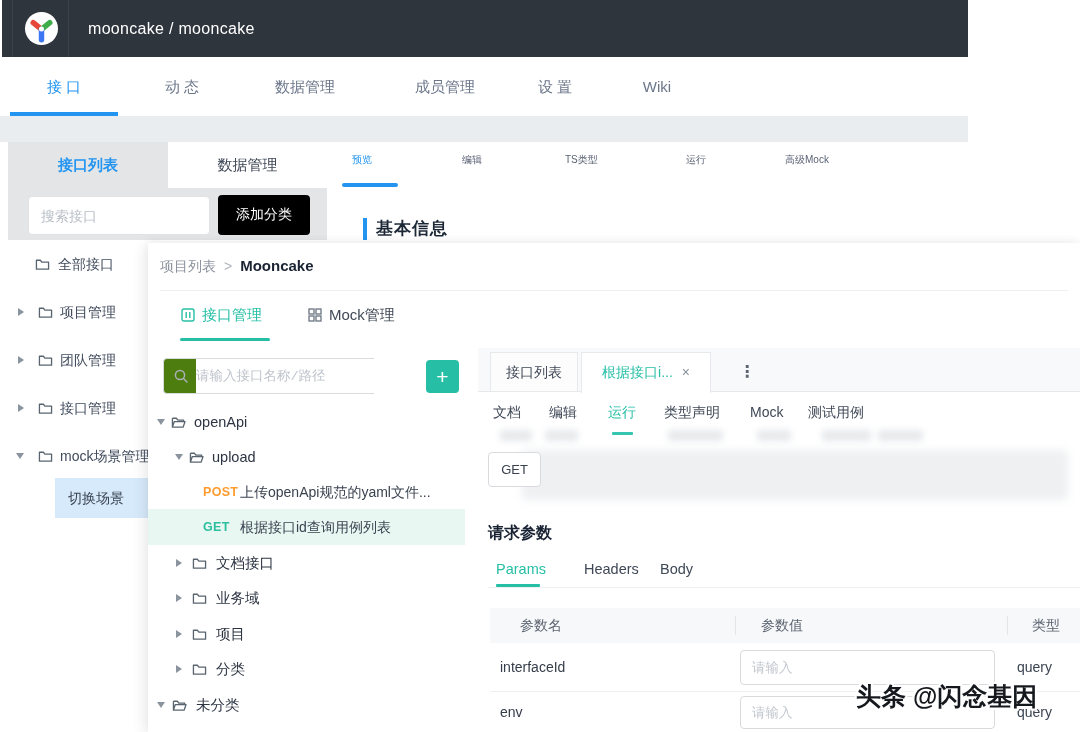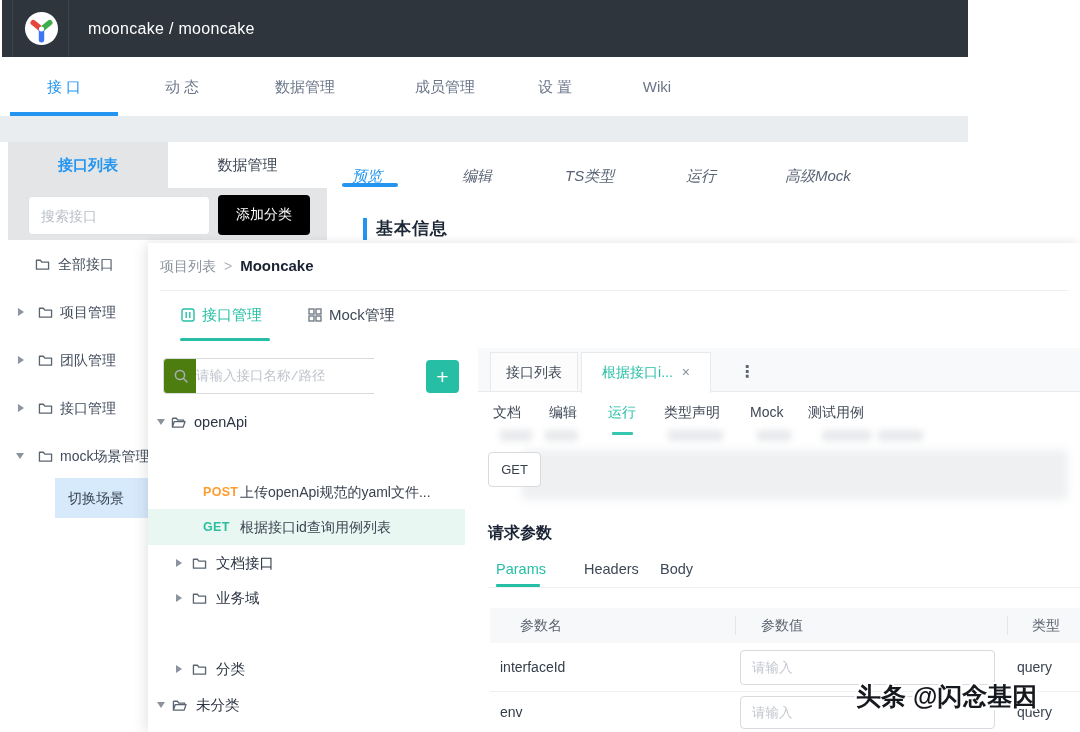--- a/index.html
+++ b/index.html
@@ -48,21 +48,21 @@
   
   .car { position:absolute; top:50%; width:0; height:0; }
   .car.r { border-left:6px solid #8a939e; border-top:4.5px solid transparent;
            border-bottom:4.5px solid transparent; margin-top:-4.5px; }
   .car.d { border-top:6px solid #8a939e; border-left:4.5px solid transparent;
            border-right:4.5px solid transparent; margin-top:-3px; }
   .fold { position:absolute; top:50%; margin-top:-7px; width:15px; height:14px; }
 
   
   .yapi-tabs { left:330px; top:142px; width:638px; height:48px; background:#fff; }
-  .ytab { position:absolute; top:16px; height:44px; line-height:36px; font-size:15px; color:#5a6375; cursor:pointer;font-style:italic; }
+  .ytab { position:absolute; top:0; height:44px; line-height:36px; font-size:10px; color:#5a6375; cursor:pointer; }
   .ytab.active { color:#2395f1; }
   .ytab-line { position:absolute; left:12px; top:41px; width:56px; height:4px; background:#2395f1; border-radius:2px; }
   .section-head { left:363px; top:216px; height:25px; display:flex; align-items:center; }
   .blue-bar { width:4px; height:22px; background:#2395f1; margin-right:9px; }
   .section-title { font-size:17px; font-weight:bold; color:#1c2736; letter-spacing:1px; }
 
   
   .panel { left:148px; top:243px; width:932px; height:489px; background:#fff;
            box-shadow:-5px 2px 12px rgba(0,0,0,.07), 0 -3px 8px rgba(0,0,0,.04); }
   .crumb { position:absolute; left:12px; top:14px; font-size:14px; color:#8b929e; }
@@ -272,20 +272,27 @@
     </div>
     <button class="plus-btn">+</button>
 
     <div class="itree-row" style="top:162px">
       <span class="car d" style="left:9px"></span>
       <svg class="fold" style="left:23px" viewBox="0 0 15 15" width="15" height="15">
           <use href="#folder-o"></use>
         </svg>
       <span class="lbl" style="position:absolute;left:46px">openApi</span>
     </div>
+    <div class="itree-row" style="top:197px">
+      <span class="car d" style="left:27px"></span>
+      <svg class="fold" style="left:41px" viewBox="0 0 15 15" width="15" height="15">
+          <use href="#folder-o"></use>
+        </svg>
+      <span class="lbl" style="position:absolute;left:64px">upload</span>
+    </div>
     <div class="itree-row" style="top:232px">
       <span class="method post" style="position:absolute;left:55px">POST</span>
       <span class="api-name ellip" style="position:absolute;left:92px">上传openApi规范的yaml文件...</span>
     </div>
     <div class="itree-row get-hl" style="top:266px">
       <span class="method get" style="position:absolute;left:55px">GET</span>
       <span class="api-name" style="position:absolute;left:92px">根据接口id查询用例列表</span>
     </div>
     <div class="itree-row" style="top:303px">
       <span class="car r" style="left:28px"></span>
@@ -293,20 +300,27 @@
           <use href="#folder-c"></use>
         </svg>
       <span class="lbl" style="position:absolute;left:68px">文档接口</span>
     </div>
     <div class="itree-row" style="top:338px">
       <span class="car r" style="left:28px"></span>
       <svg class="fold" style="left:44px" viewBox="0 0 15 15" width="15" height="15">
           <use href="#folder-c"></use>
         </svg>
       <span class="lbl" style="position:absolute;left:68px">业务域</span>
+    </div>
+    <div class="itree-row" style="top:374px">
+      <span class="car r" style="left:28px"></span>
+      <svg class="fold" style="left:44px" viewBox="0 0 15 15" width="15" height="15">
+          <use href="#folder-c"></use>
+        </svg>
+      <span class="lbl" style="position:absolute;left:68px">项目</span>
     </div>
     <div class="itree-row" style="top:409px">
       <span class="car r" style="left:28px"></span>
       <svg class="fold" style="left:44px" viewBox="0 0 15 15" width="15" height="15">
           <use href="#folder-c"></use>
         </svg>
       <span class="lbl" style="position:absolute;left:68px">分类</span>
     </div>
     <div class="itree-row" style="top:445px">
       <span class="car d" style="left:9px"></span>

